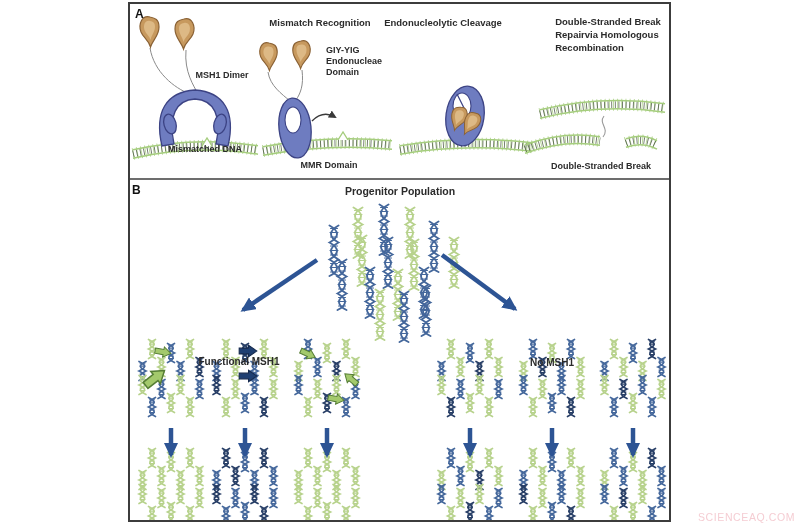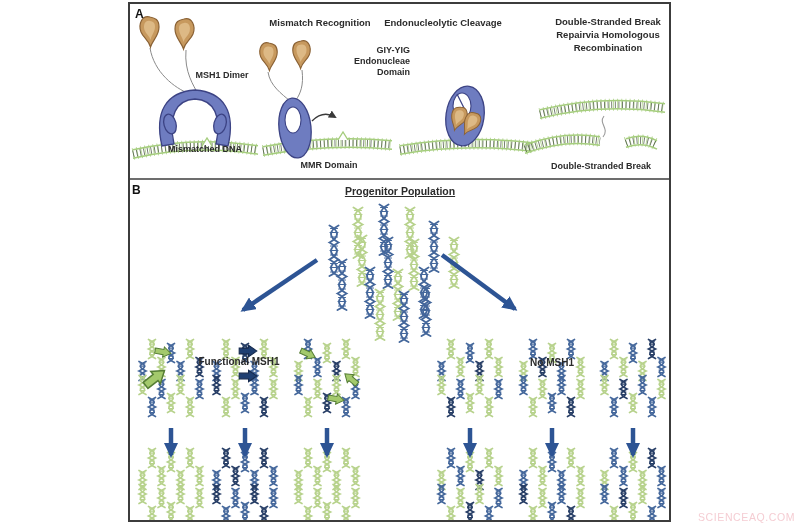--- a/index.html
+++ b/index.html
@@ -2,27 +2,27 @@
 <html style="--helix-green: #b7d28c; --helix-blue: #44679b; --helix-navy: #273e66; --arrow-blue: #2d5494; --mini-arrow-green: #a3c96c; --mini-arrow-navy: #1f3f72; --protein-blue: #6e7cc0; --protein-outline: #3c4384; --protein-tan: #c7995e; --tan-outline: #8a6134; --dna-green: #a5cd7d; --dna-rung: #4d5a45; --text-dark: #2b2b2b; --border-dark: #3c3c3c; --watermark-pink: #f5cdd3;"><head>
 <meta charset="utf-8">
 <style>
   html,body{margin:0;padding:0;background:#ffffff;}
   .canvas{position:relative;width:800px;height:530px;background:#fff;overflow:hidden;
           font-family:"Liberation Sans","DejaVu Sans",sans-serif;}
   .figure{position:absolute;left:128px;top:2px;width:543px;height:520px;
           border:2px solid var(--border-dark,#3c3c3c);box-sizing:border-box;background:#fff;}
   .art{position:absolute;left:0;top:0;width:539px;height:516px;display:block;}
   .lbl{position:absolute;font-weight:bold;color:var(--text-dark,#2b2b2b);
-       white-space:nowrap;transform:translate(-50%,-50%);text-align:center;}
+       white-space:nowrap;transform:translate(-50%,-50%);text-align:left;}
   .h{font-size:9.5px;line-height:11.5px;}
   .s{font-size:9px;line-height:11px;}
-  .b1{font-size:10.5px;text-decoration:underline;}
+  .b1{font-size:10.5px;}
   .b2{font-size:10px;margin-top:35px;}
   .tag{position:absolute;font-weight:bold;font-size:12px;color:#111;}
-  .left-anchor{transform:none;text-align:right;margin-left:28px;}
+  .left-anchor{transform:none;text-align:left;}
   .watermark{position:absolute;left:698px;top:511px;font-size:10.5px;letter-spacing:.6px;
              color:var(--watermark-pink,#f5cdd3);}
   
   .hx-g{stroke:var(--helix-green,#b7d28c);}
   .hx-b{stroke:var(--helix-blue,#44679b);}
   .hx-n{stroke:var(--helix-navy,#273e66);}
   .helix path{fill:none;stroke-linecap:round;}
   .ma-g{fill:var(--mini-arrow-green,#a3c96c);stroke:#557d35;stroke-width:1;}
   .ma-n{fill:var(--mini-arrow-navy,#1f3f72);stroke:#15294d;stroke-width:1;}
   .big-arrow{stroke:var(--arrow-blue,#2d5494);stroke-width:4.5;fill:none;}

